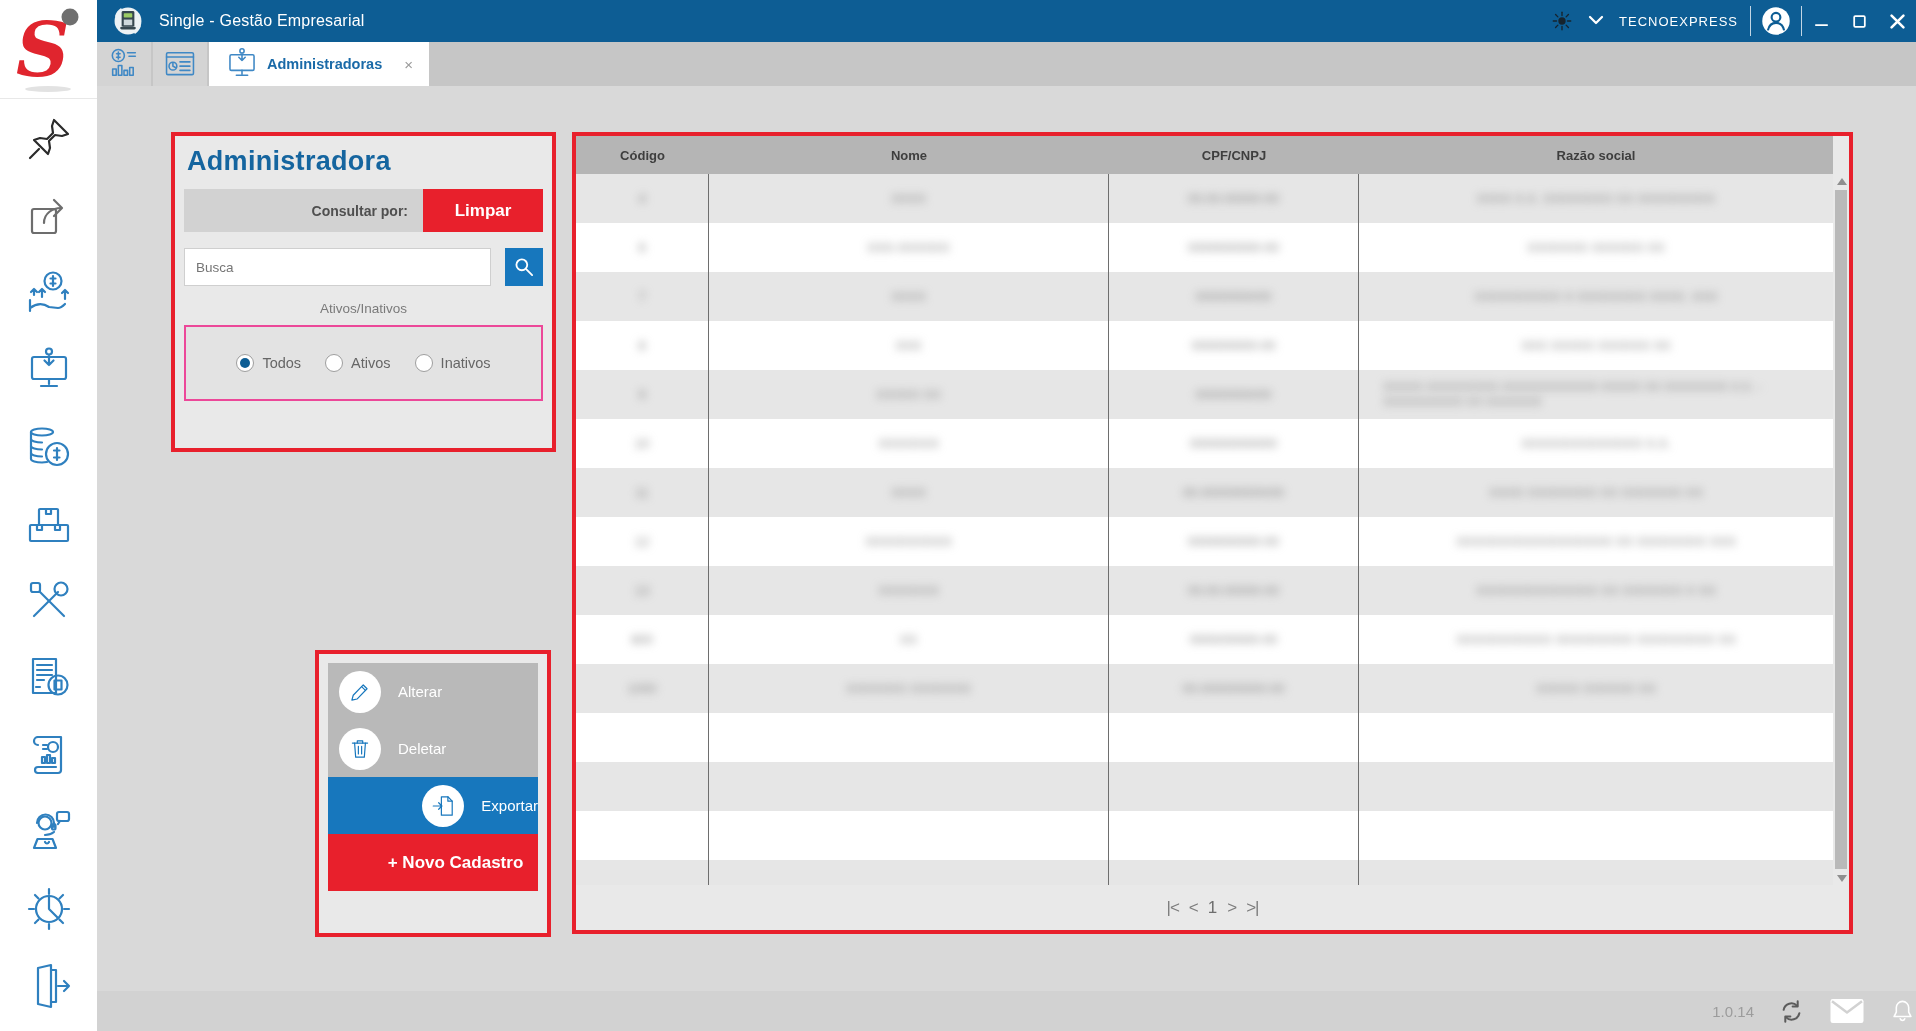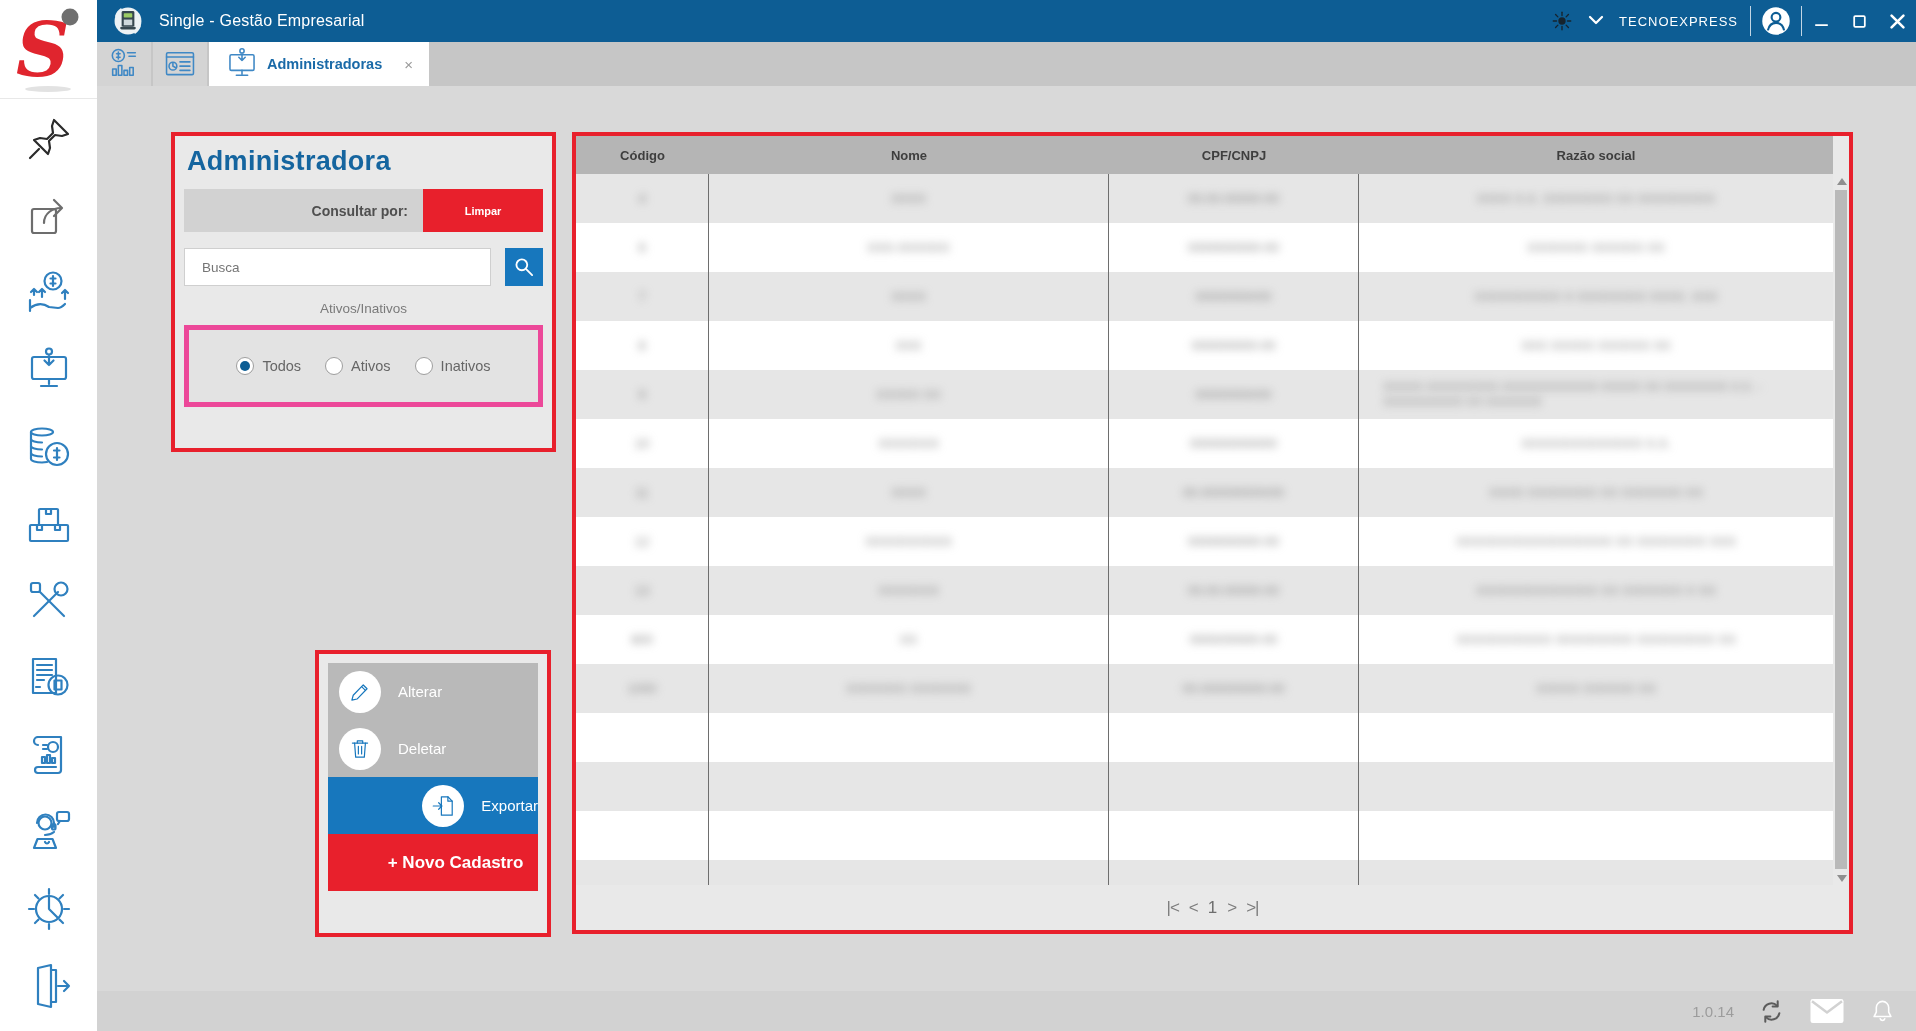--- a/index.html
+++ b/index.html
@@ -46,29 +46,29 @@
 
   
   .panel{position:absolute;border:4px solid var(--accent-red,#e8202c);background:#e9e9e9;box-sizing:border-box;}
 
   
   .filter{left:171px;top:132px;width:385px;height:320px;padding:0 9px;}
   .f-title{margin:10px 0 12px 3px;font-size:27px;font-weight:bold;color:#15659f;letter-spacing:.3px;}
   .consult-bar{height:43px;background:#d2d2d2;display:flex;align-items:center;}
   .consult-label{flex:1;text-align:right;padding-right:15px;font-weight:bold;color:#4f4f4f;font-size:14px;}
   .limpar-btn{width:120px;height:100%;background:var(--accent-red,#e8202c);color:#fff;font-weight:bold;
-    font-size:11px;border:none;display:flex;align-items:center;justify-content:center;cursor:pointer;font-family:inherit;}
+    font-size:17px;border:none;display:flex;align-items:center;justify-content:center;cursor:pointer;font-family:inherit;}
   .search-row{margin-top:16px;display:flex;align-items:center;}
-  .search-input{flex:1;height:38px;border:1px solid #cfcfcf;background:#fff;padding:0 17px;font-size:13.5px;
+  .search-input{flex:1;height:38px;border:1px solid #cfcfcf;background:#fff;padding:0 11px;font-size:13.5px;
     color:#555;font-family:inherit;box-sizing:border-box;outline:none;}
   .search-btn{width:38px;height:38px;margin-left:14px;background:var(--accent-blue,#1777bd);border:none;
     display:flex;align-items:center;justify-content:center;cursor:pointer;color:#fff;padding:6px;box-sizing:border-box;}
   .search-btn .ic{stroke-width:3.4;}
   .group-label{text-align:center;color:#7a7a7a;font-size:13.5px;margin:15px 0 9px;}
-  .radio-box{border:5px solid #ec4899;background:#e3e3e3;height:72px;display:flex;align-items:center;justify-content:center;gap:24px;}
+  .radio-box{border:2px solid #ec4899;background:#e3e3e3;height:72px;display:flex;align-items:center;justify-content:center;gap:24px;}
   .radio{display:flex;align-items:center;gap:8px;cursor:pointer;}
   .rdot{width:18px;height:18px;border-radius:50%;background:#fff;border:1px solid #9e9e9e;box-sizing:border-box;
     display:flex;align-items:center;justify-content:center;}
   .radio.selected .rdot::after{content:"";width:10px;height:10px;border-radius:50%;background:#0d5d94;}
   .rlabel{color:#666;font-size:14.5px;}
 
   
   .actions{left:315px;top:650px;width:236px;height:287px;padding:9px;display:flex;flex-direction:column;}
   .action-btn{height:57px;display:flex;align-items:center;gap:17px;padding-left:11px;color:#fff;
     font-size:15px;cursor:pointer;flex:0 0 auto;box-sizing:border-box;}
@@ -103,21 +103,21 @@
   .t-scroll{position:absolute;right:0;top:38px;bottom:45px;width:15px;background:#e9e9e9;}
   .t-thumb{position:absolute;left:1px;right:2px;top:16px;bottom:16px;background:#b9b9b9;cursor:pointer;}
   .t-arrow{position:absolute;left:0;right:0;height:14px;display:flex;align-items:center;justify-content:center;cursor:pointer;}
   .t-arrow.up{top:0;}
   .t-arrow.down{bottom:0;}
   .tri-up{width:0;height:0;border-left:5px solid transparent;border-right:5px solid transparent;border-bottom:7px solid #8f8f8f;}
   .tri-down{width:0;height:0;border-left:5px solid transparent;border-right:5px solid transparent;border-top:7px solid #8f8f8f;}
 
   
   .footer{position:absolute;left:97px;right:0;bottom:0;height:40px;background:#d2d2d2;display:flex;
-    align-items:center;justify-content:flex-end;gap:24px;padding-right:20px;box-sizing:border-box;}
+    align-items:center;justify-content:flex-end;gap:24px;box-sizing:border-box;}
   .version{color:#9c9c9c;font-size:15px;}
   .f-ic{width:27px;height:27px;cursor:pointer;}
   .f-ic.refresh{color:#5c5c5c;}
   .f-ic.mail{width:36px;height:30px;}
   .f-ic.bell{color:#ffffff;}
 </style>
 </head>
 <body>
 
 <div class="screen" style="--topbar: #0d5d94; --accent-blue: #1777bd; --accent-red: #e8202c; --title-blue: #15659f; --icon-blue: #2f80bf; --workspace: #d9d9d9;">

